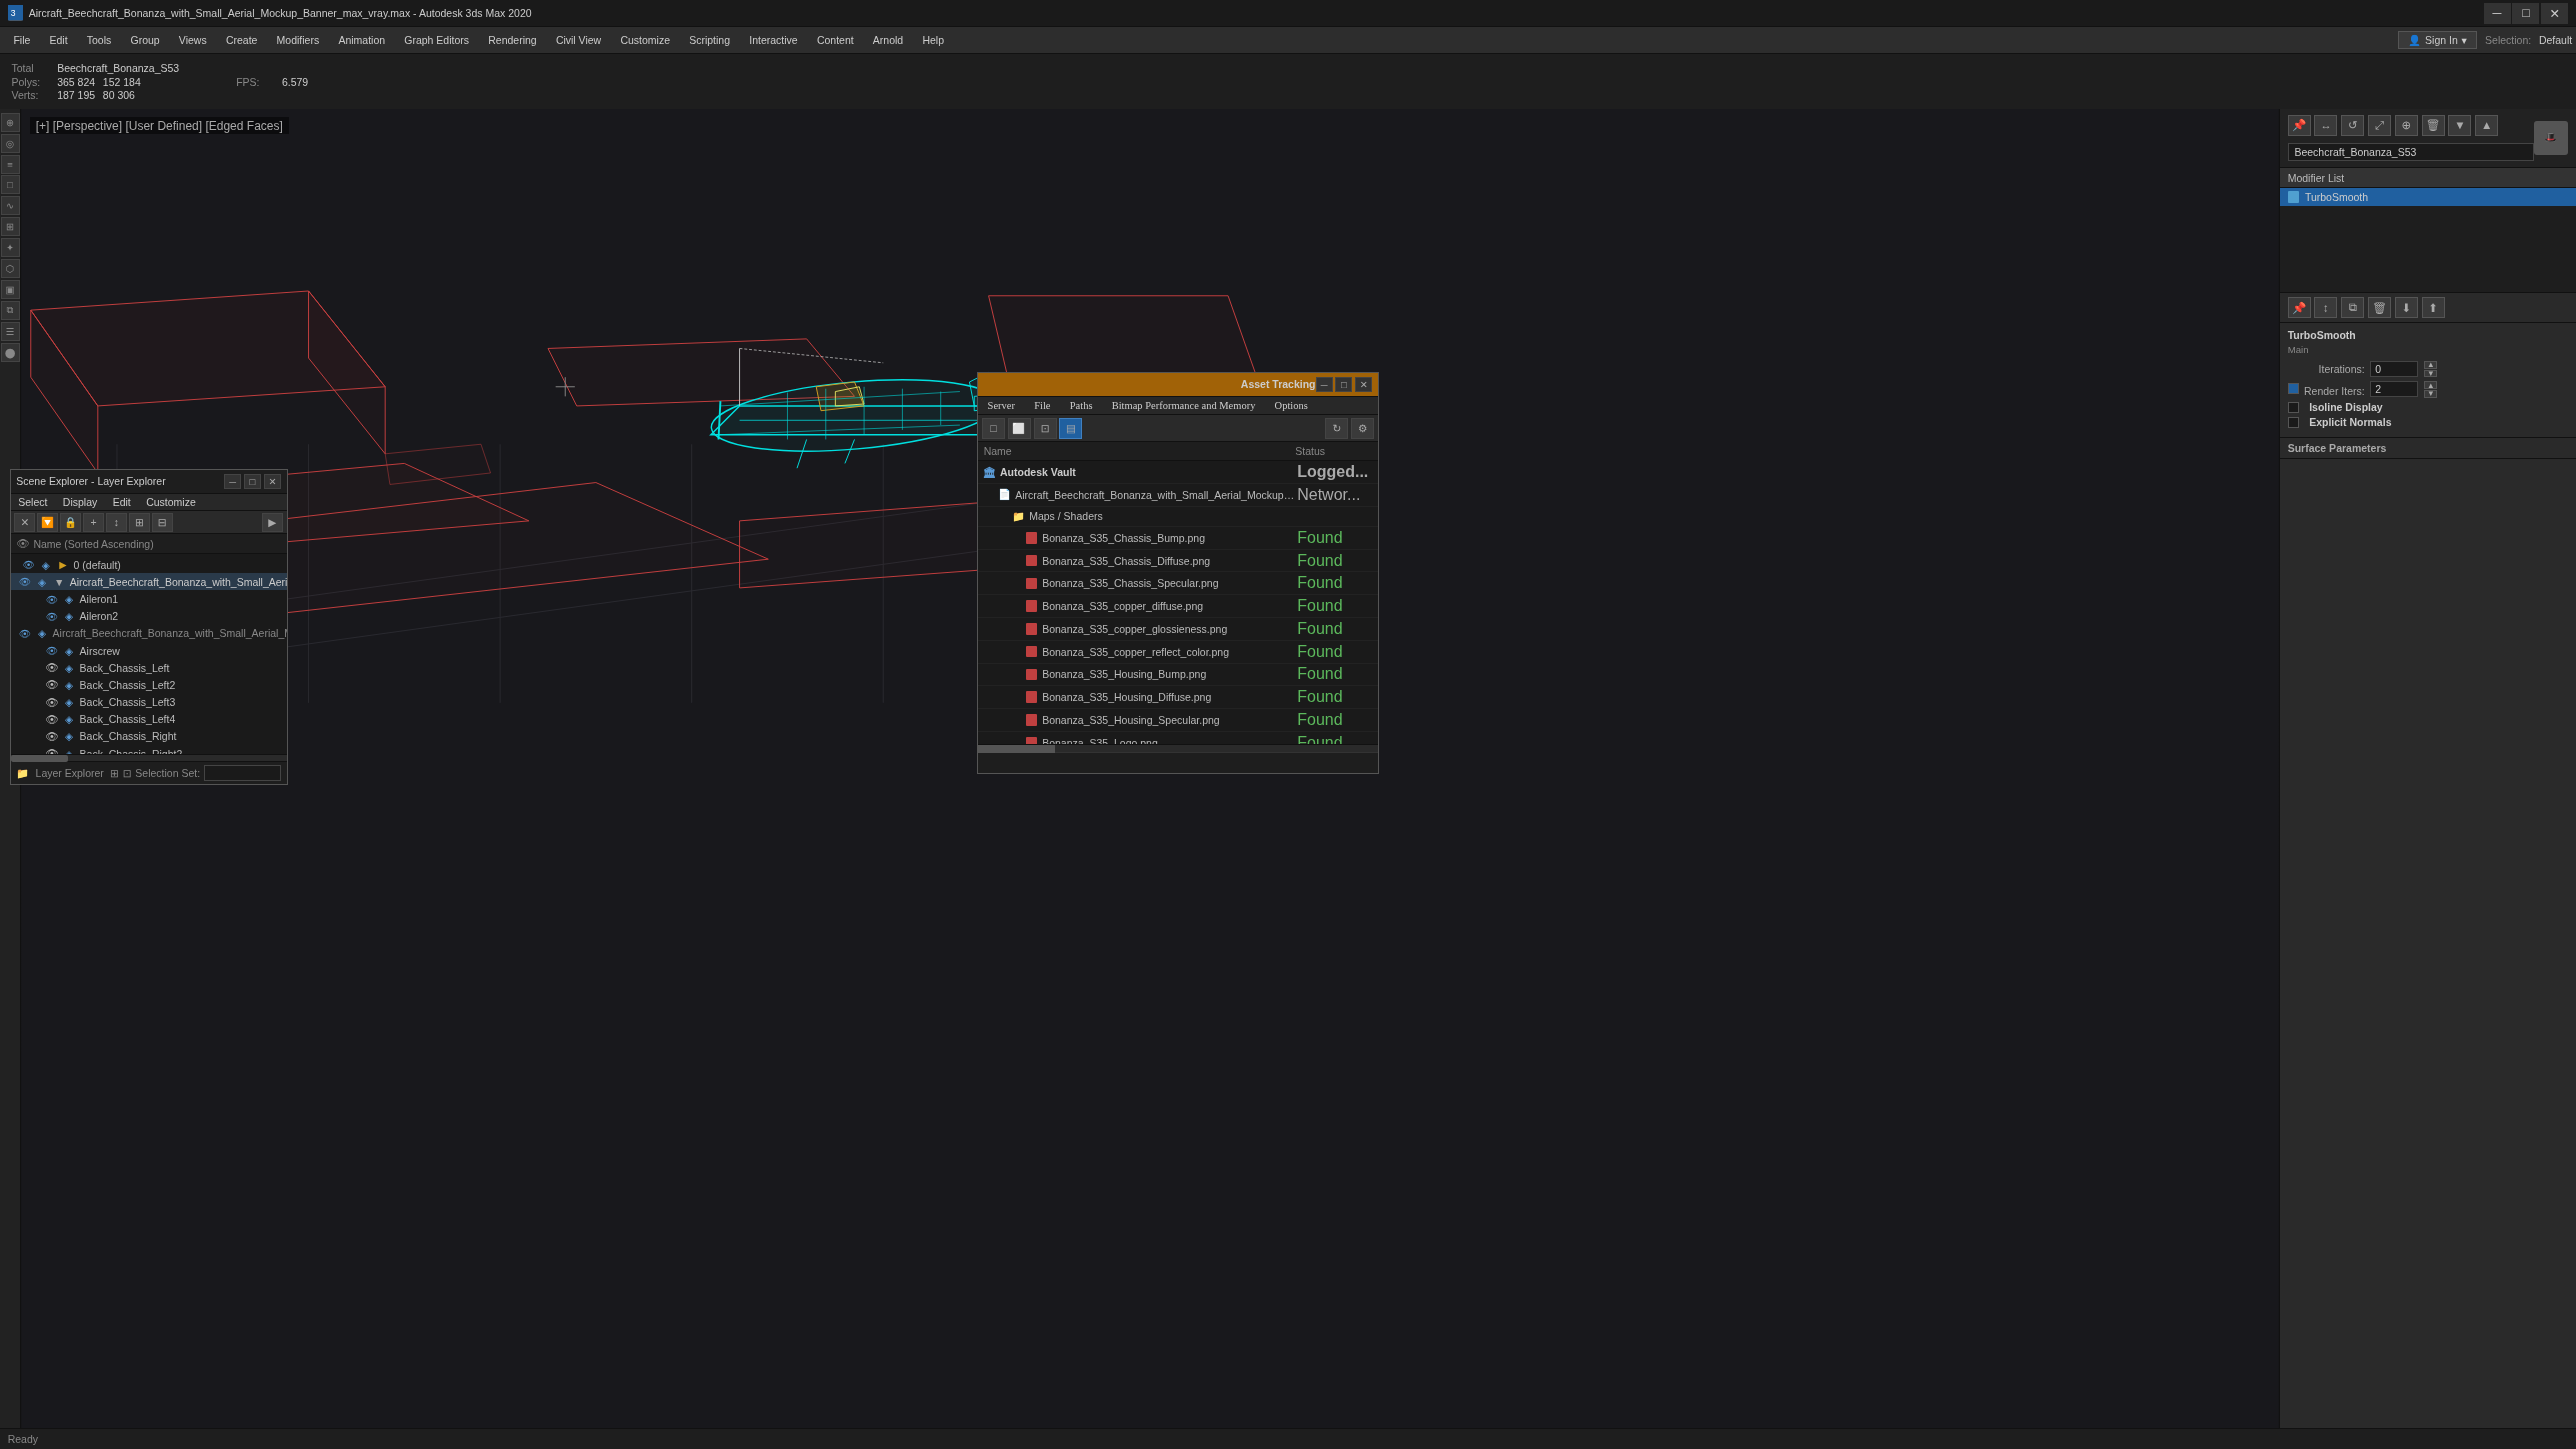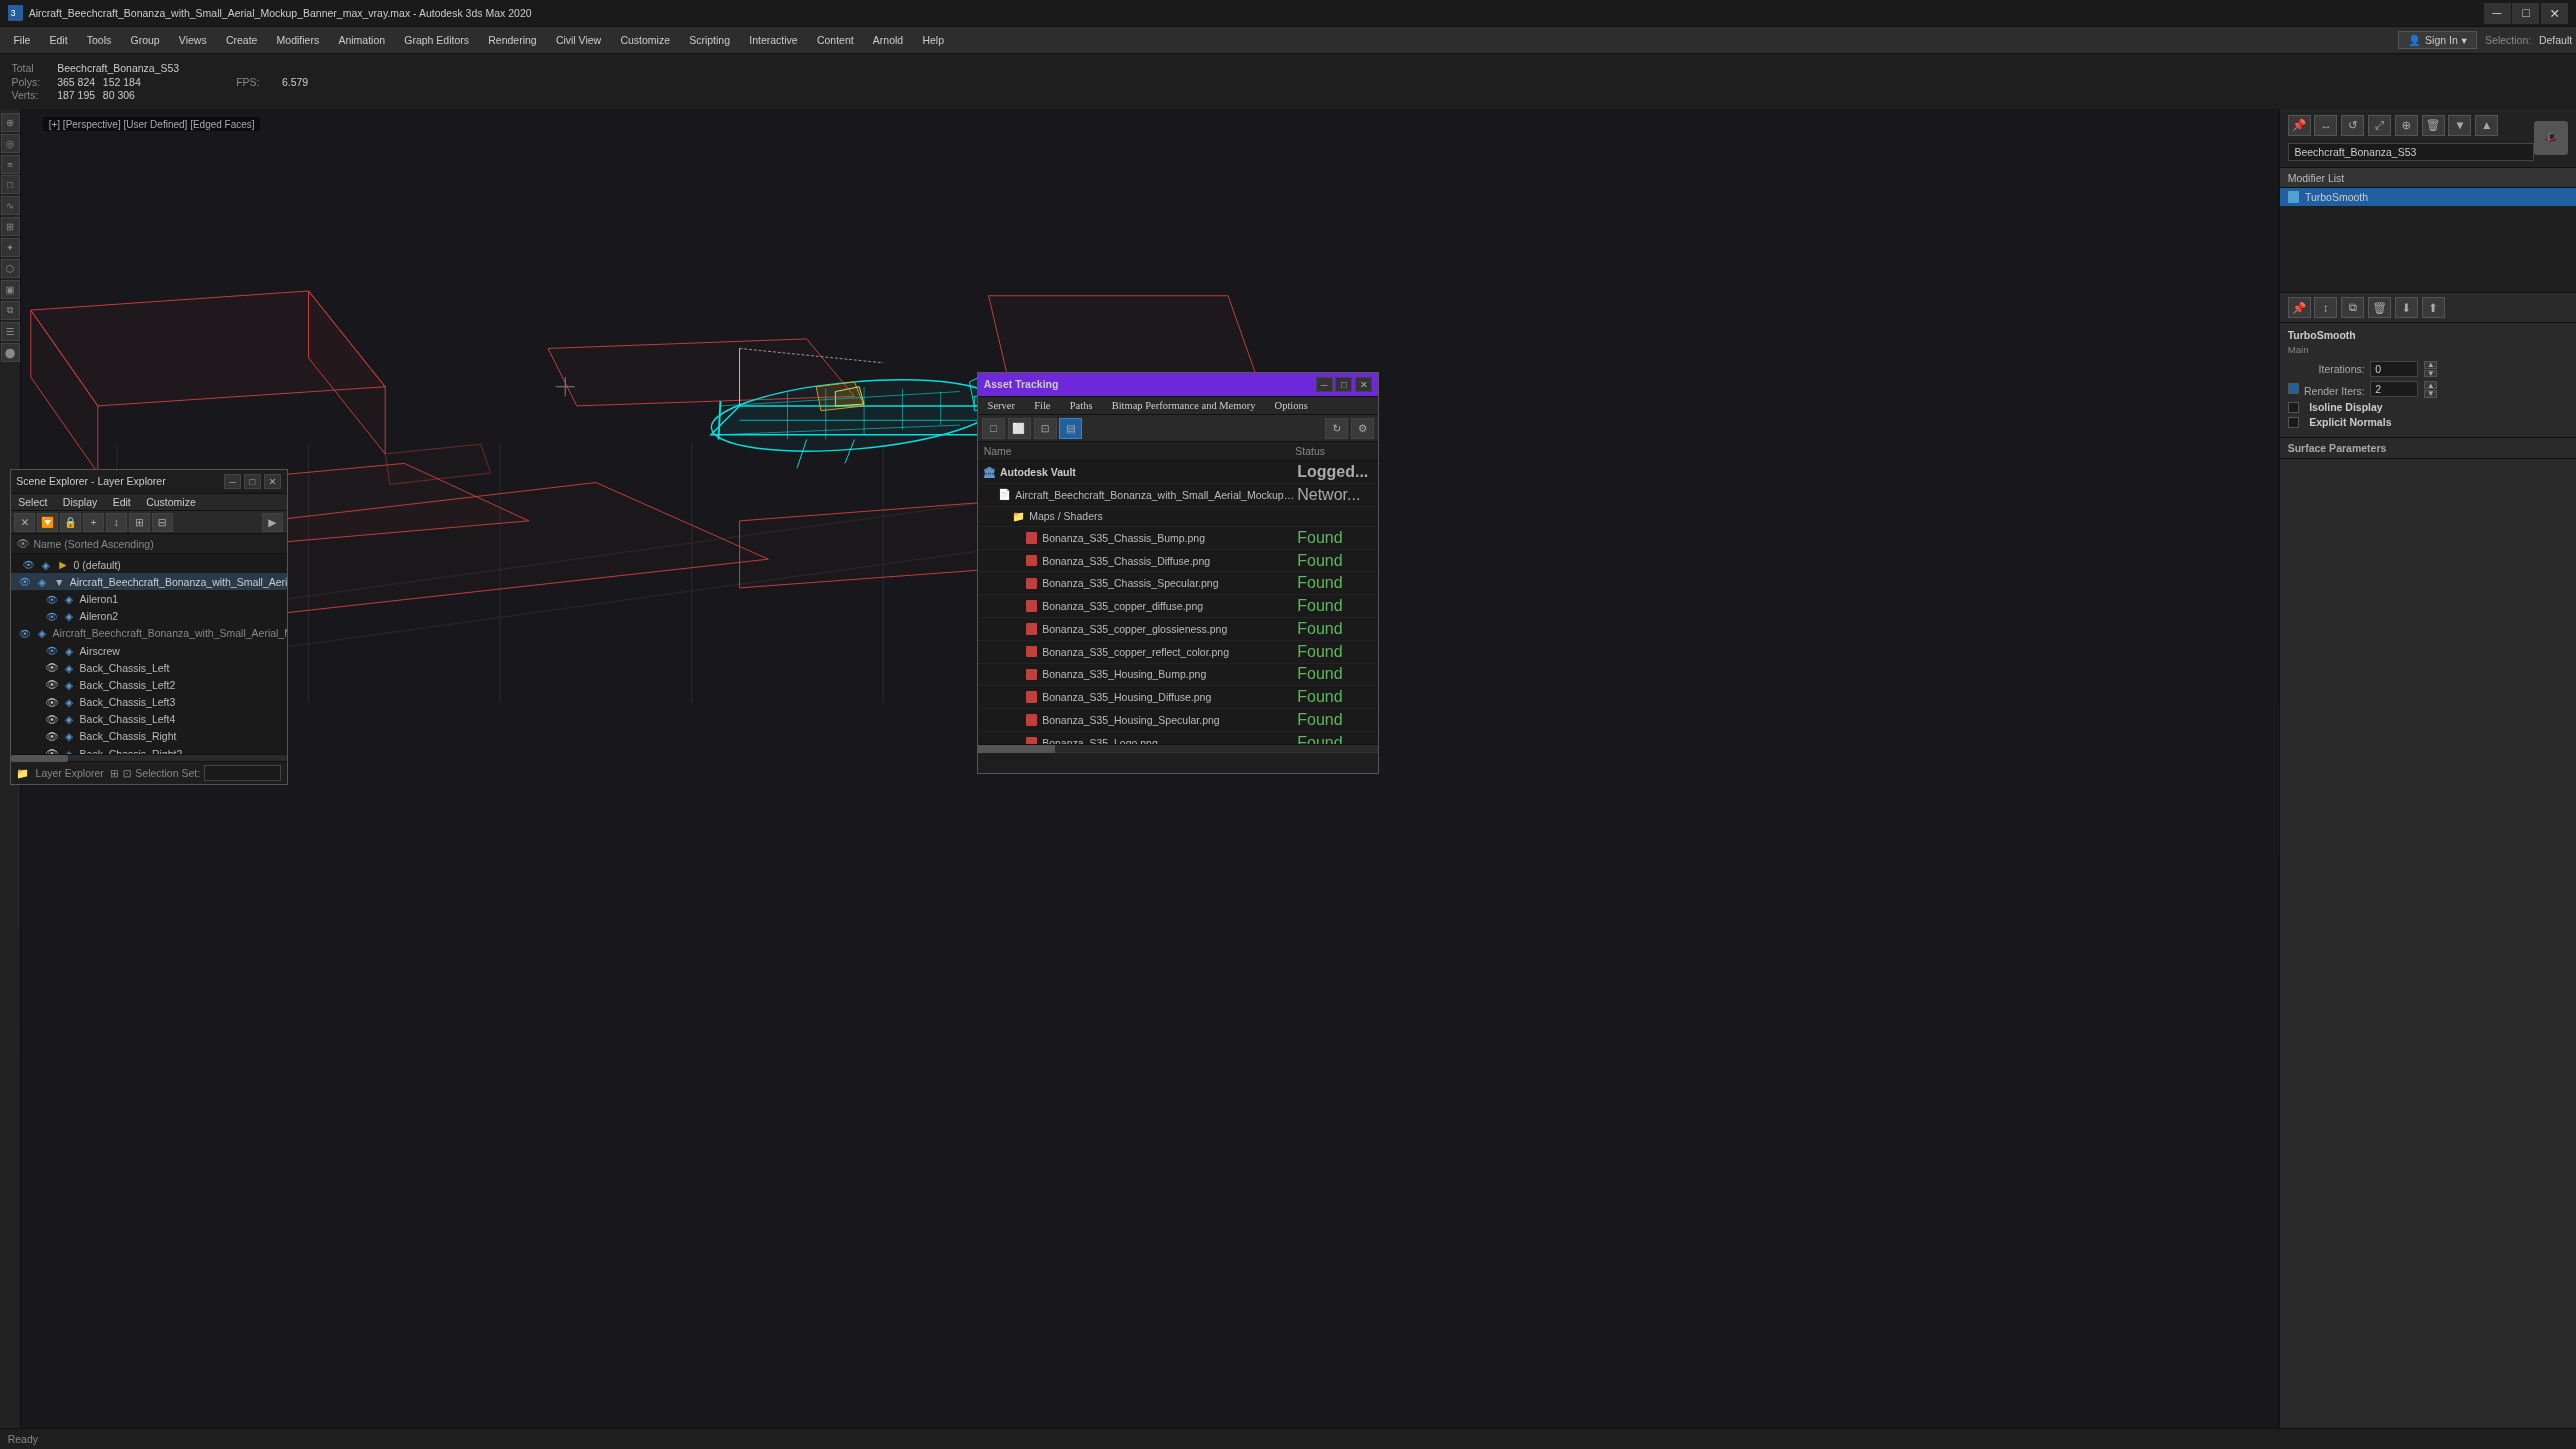--- a/index.html
+++ b/index.html
@@ -95,23 +95,23 @@
       left: 0;
       right: 297px;
       bottom: 0;
       background: #1a1a1a;
     }
 
     
     #viewport-label {
       position: absolute;
       top: 7.7px;
-      left: 22px;
+      left: 9px;
       color: #aaa;
-      font-size: 10px;
+      font-size: 12px;
       background: rgba(0,0,0,0.5);
       padding: 1.9px 5.7px;
     }
 
     
     #scene-canvas {
       position: absolute;
       top: 0; left: 0; right: 0; bottom: 0;
       background: radial-gradient(ellipse at center, #1e1e20 0%, #111113 100%);
       overflow: hidden;
@@ -394,25 +394,25 @@
       left: 977px;
       width: 402px;
       height: 402px;
       background: #2a2a2a;
       border: 1px solid #555;
       z-index: 100;
       display: flex;
       flex-direction: column;
     }
     #at-titlebar {
-      background: #6d28d9;
+      background: #a16207;
       padding: 3.8px 5.7px;
       display: flex;
       align-items: center;
-      justify-content: space-between;
+      justify-content: flex-end;
       border-bottom: 1px solid #111;
       cursor: move;
     }
     #at-title { color: #ccc; font-size: 10.5px; font-weight: bold; }
     #at-controls { display: flex; gap: 2.9px; }
     #at-menu-bar {
       display: flex;
       background: #282828;
       border-bottom: 1px solid #111;
       font-family: Liberation Serif, serif;

